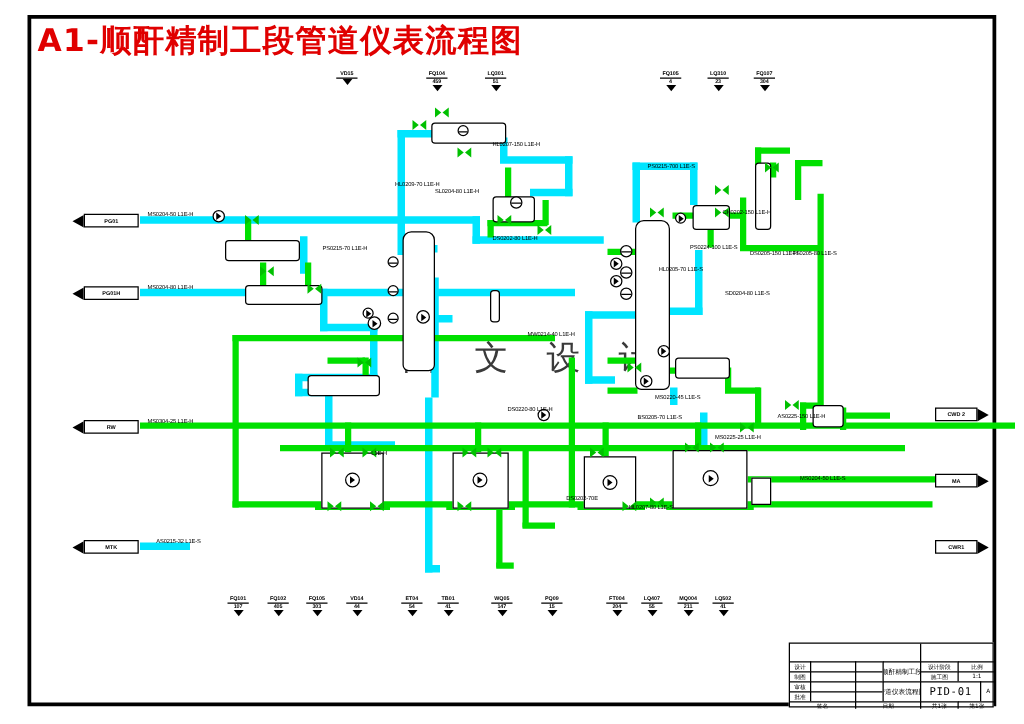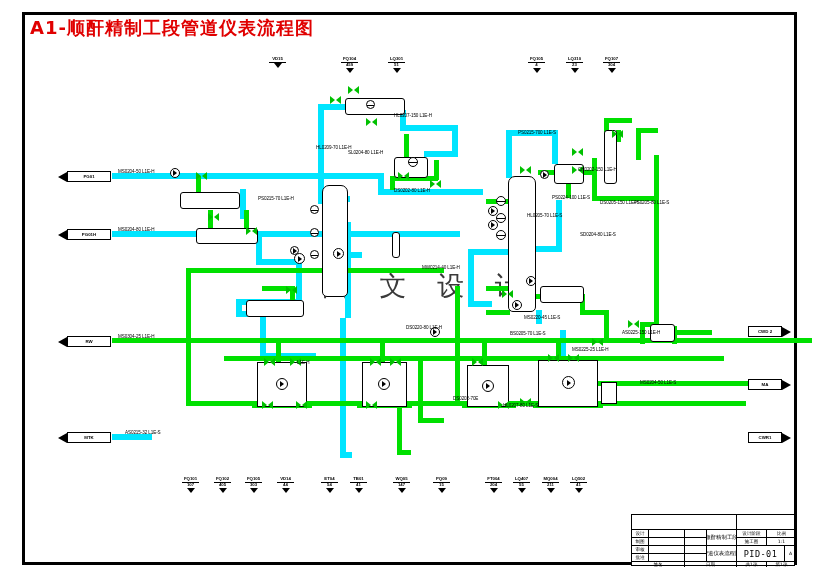--- a/index.html
+++ b/index.html
@@ -1,21 +1,21 @@
 <!DOCTYPE html>
 <html><head>
 <meta charset="utf-8">
 <style>
   html,body{margin:0;padding:0;background:#ffffff;}
   body{width:819px;height:579px;overflow:hidden;font-family:"Liberation Sans",sans-serif;}
   #root{position:relative;width:819px;height:579px;background:#fff;}
 
   .frame{position:absolute;left:22px;top:12px;width:775px;height:553px;border:3px solid #000;box-sizing:border-box;}
 
-  .title-main{position:absolute;left:30px;top:16px;font-family:"DejaVu Sans",sans-serif;font-size:18px;font-weight:bold;color:#e00000;letter-spacing:1px;white-space:nowrap;}
+  .title-main{position:absolute;left:30px;top:16px;font-family:"DejaVu Sans",sans-serif;font-size:25px;font-weight:bold;color:#e00000;letter-spacing:1px;white-space:nowrap;}
 
   .watermark{position:absolute;left:322px;top:268px;font-family:"DejaVu Serif",serif;font-size:27px;color:#3a3a3a;letter-spacing:11px;white-space:nowrap;}
 
   
   .pipe{position:absolute;}
   .pc{background:#00e5ff;}
   .pg{background:#00e000;}
 
   
   .vessel{position:absolute;border:1.4px solid #000;background:#fff;box-sizing:border-box;}

